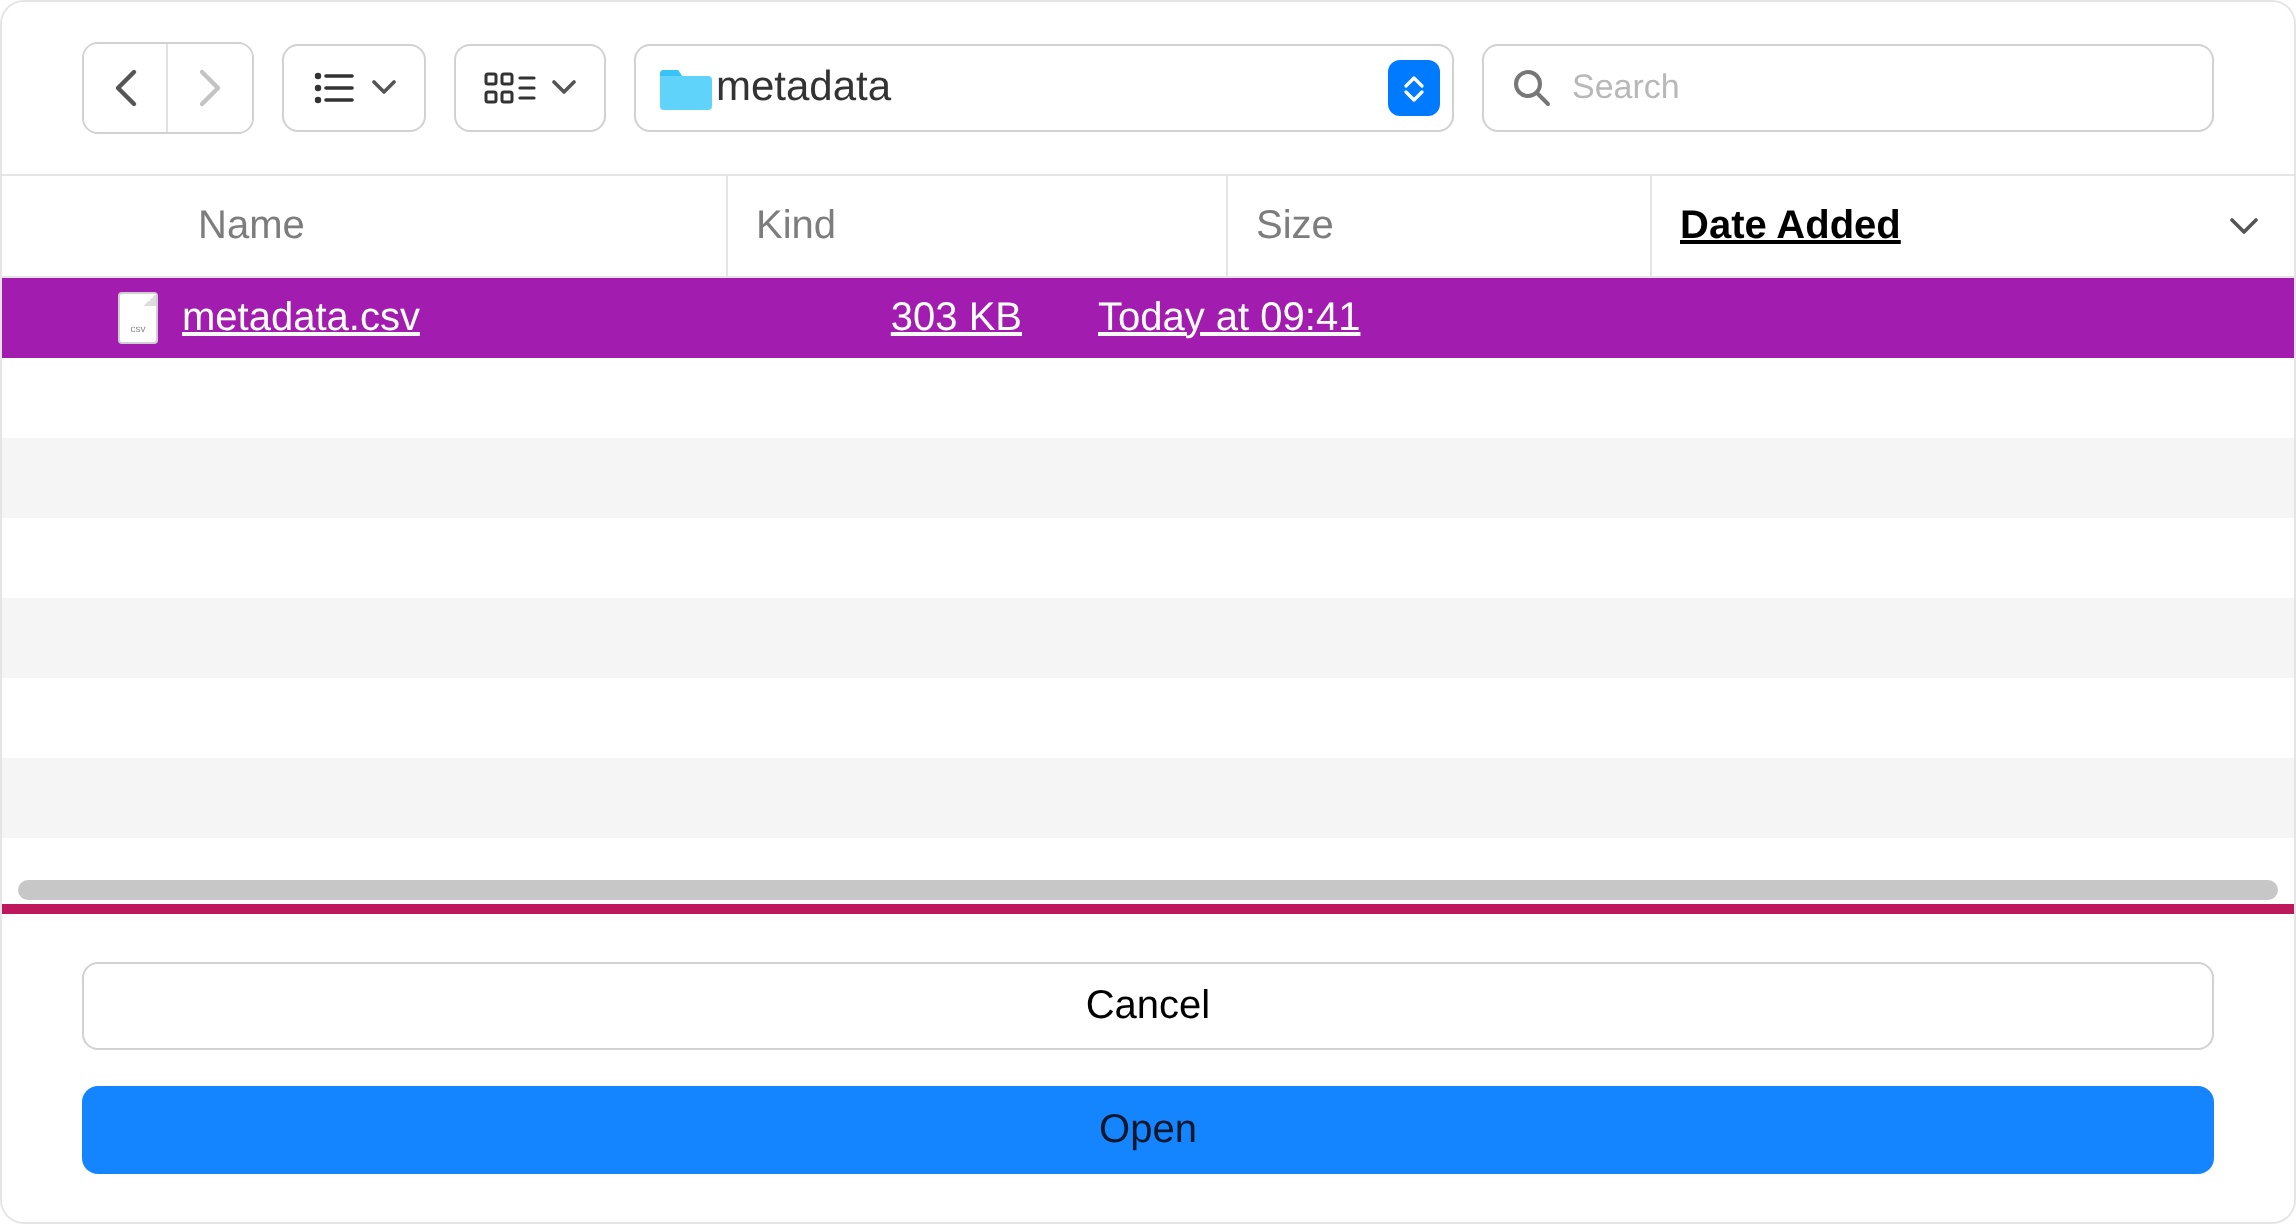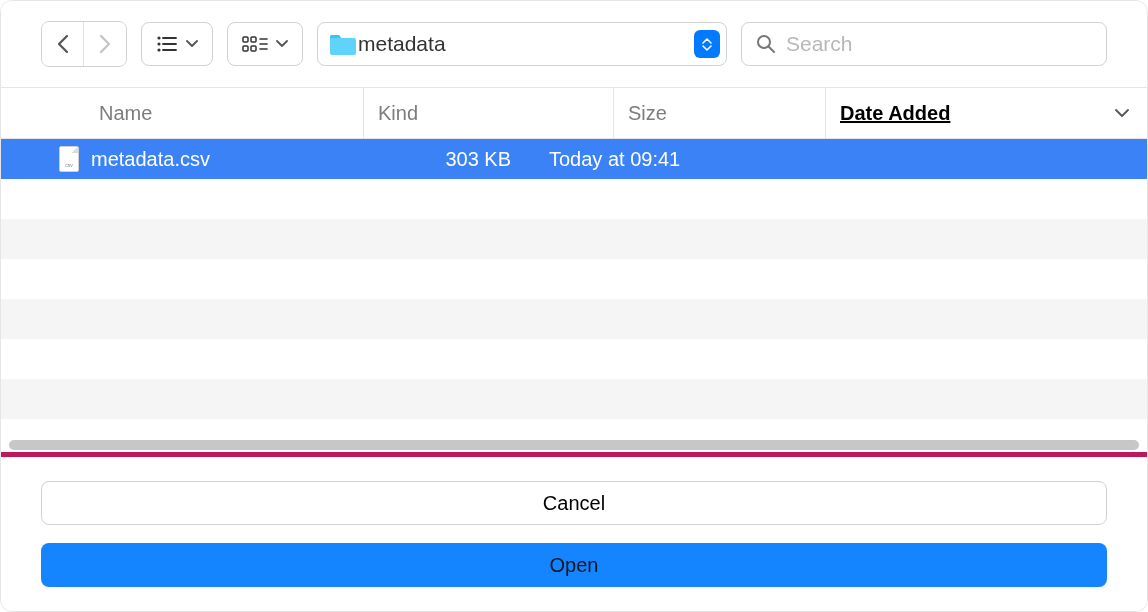--- a/index.html
+++ b/index.html
@@ -94,21 +94,21 @@
       border: 1px solid #d1d1d1;
       border-radius: 8px;
       background: #fff;
       padding: 0 14px;
       gap: 10px;
       flex: 1;
     }
     .search-input {
       border: none;
       outline: none;
-      font-size: 21px;
+      font-size: 17px;
       flex: 1;
       color: #333;
     }
     .search-input::placeholder {
       color: #b8b8b8;
     }
     .header-row {
       display: flex;
       border-top: 1px solid #e5e5e5;
       border-bottom: 1px solid #e5e5e5;
@@ -141,22 +141,23 @@
       overflow: auto;
       background: #fff;
     }
     .file-row {
       display: flex;
       align-items: center;
       height: 40px;
       font-size: 20px;
     }
     .file-row.selected {
-      background: #3b82f6;
+      background: #a21caf;
       color: #fff;
+      text-decoration: underline;
     }
     .file-row.selected .cell {
       color: #fff;
     }
     .file-row.alt {
       background: #f5f5f6;
     }
     .cell {
       padding: 0 14px;
       display: flex;

